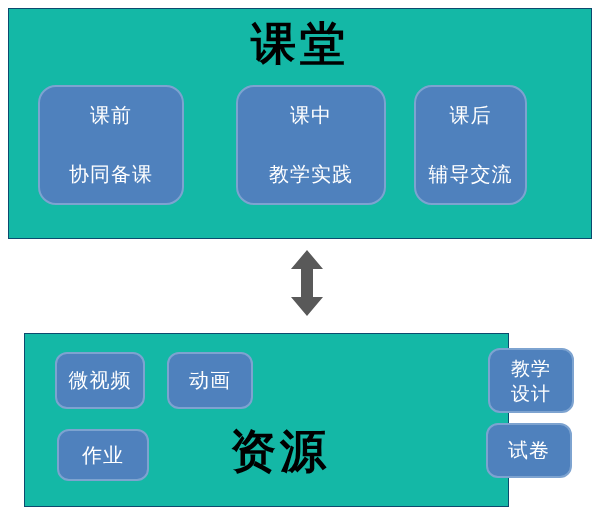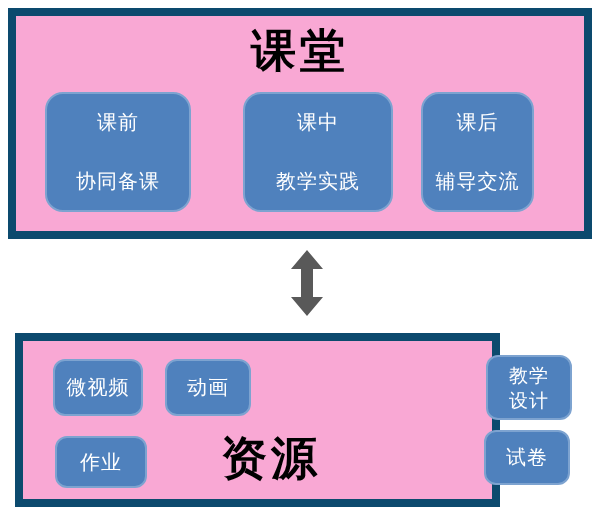--- a/index.html
+++ b/index.html
@@ -13,25 +13,25 @@
   .canvas {
     position: relative;
     width: 600px;
     height: 516px;
     background: #ffffff;
     overflow: hidden;
   }
 
   .panel {
     position: absolute;
-    background: #f9a8d4;
-    border: 8px solid #0c4a6e;
+    background: #14b8a6;
+    border: 1px solid #0c4a6e;
   }
   .panel-top  { left: 8px; top: 8px;   width: 584px; height: 231px; }
-  .panel-bottom { left: 15px; top: 333px; width: 485px; height: 174px; }
+  .panel-bottom { left: 24px; top: 333px; width: 485px; height: 174px; }
 
   .panel-title {
     position: absolute;
     left: 0; right: 0;
     text-align: center;
     font-weight: bold;
     color: #000000;
     letter-spacing: 4px;
   }
   .title-top    { top: 8px;  font-size: 45px; line-height: 54px; }

